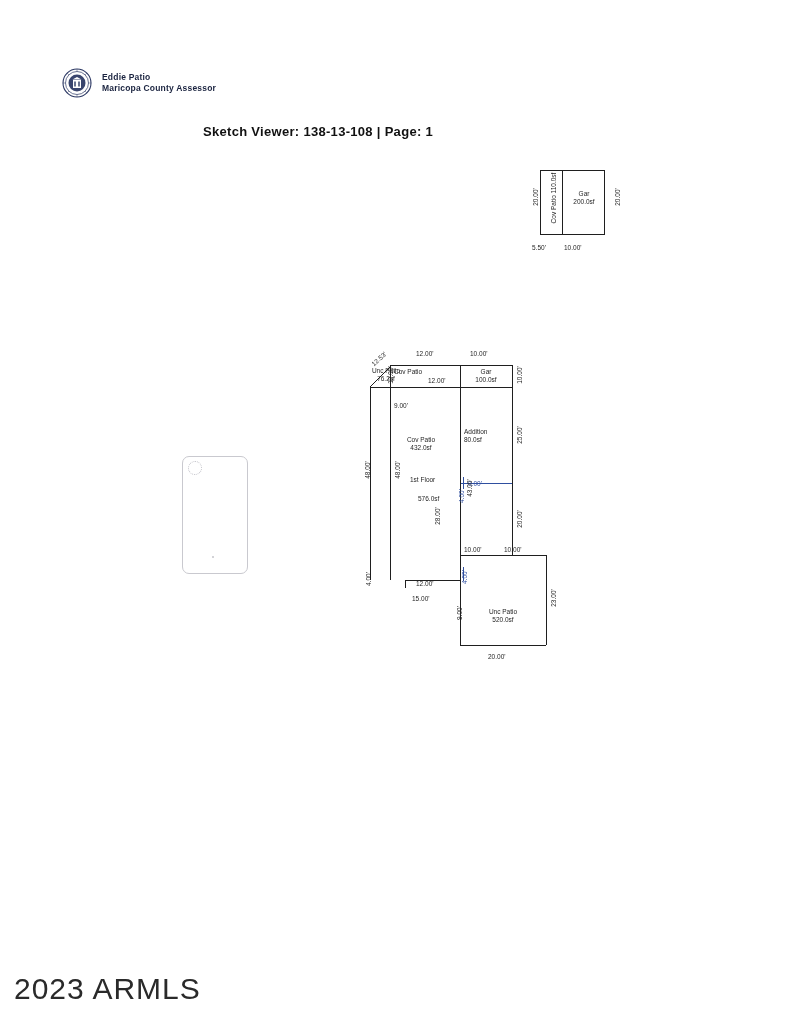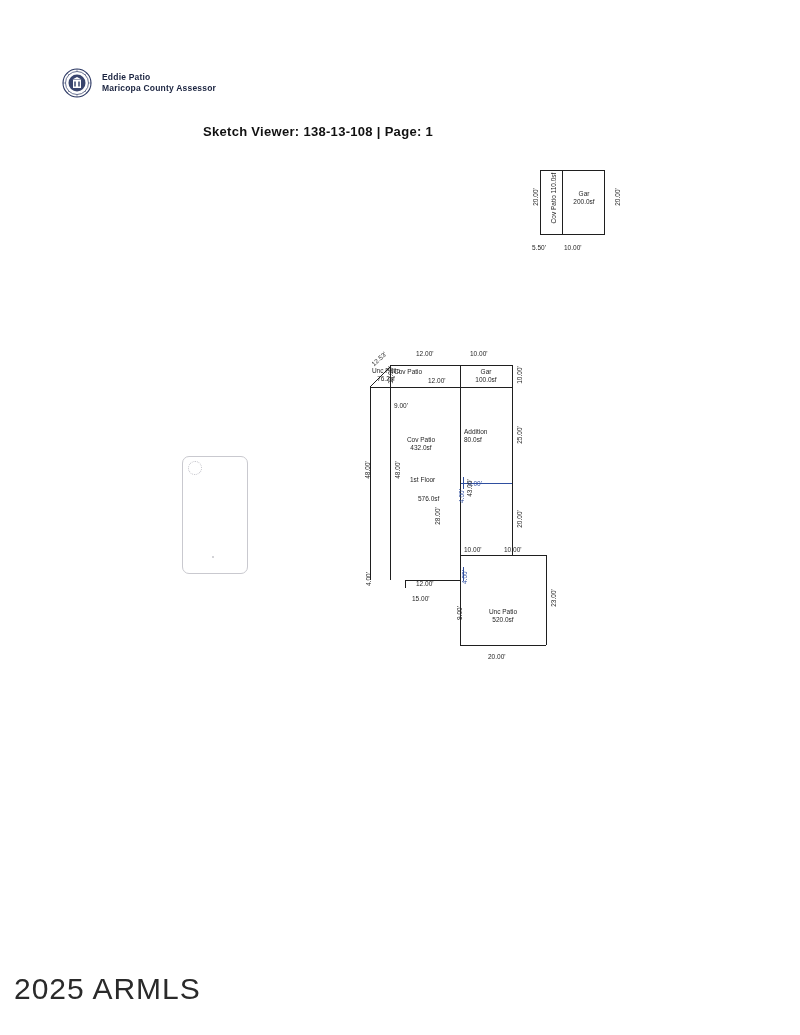--- a/index.html
+++ b/index.html
@@ -323,13 +323,13 @@
   <div class="lbl rot90" style="left:96px; top:290px; width:34px; text-align:center;">9.00'</div>
 
   <div class="area-label" style="left:112px; top:268px; width:62px;">
     <div>Unc Patio</div>
     <div>520.0sf</div>
   </div>
 
   <div class="lbl" style="left:128px; top:313px;">20.00'</div>
 </div>
 
-<div id="watermark">2025 ARMLS</div>
+<div id="watermark">2023 ARMLS</div>
 
 </body></html>

